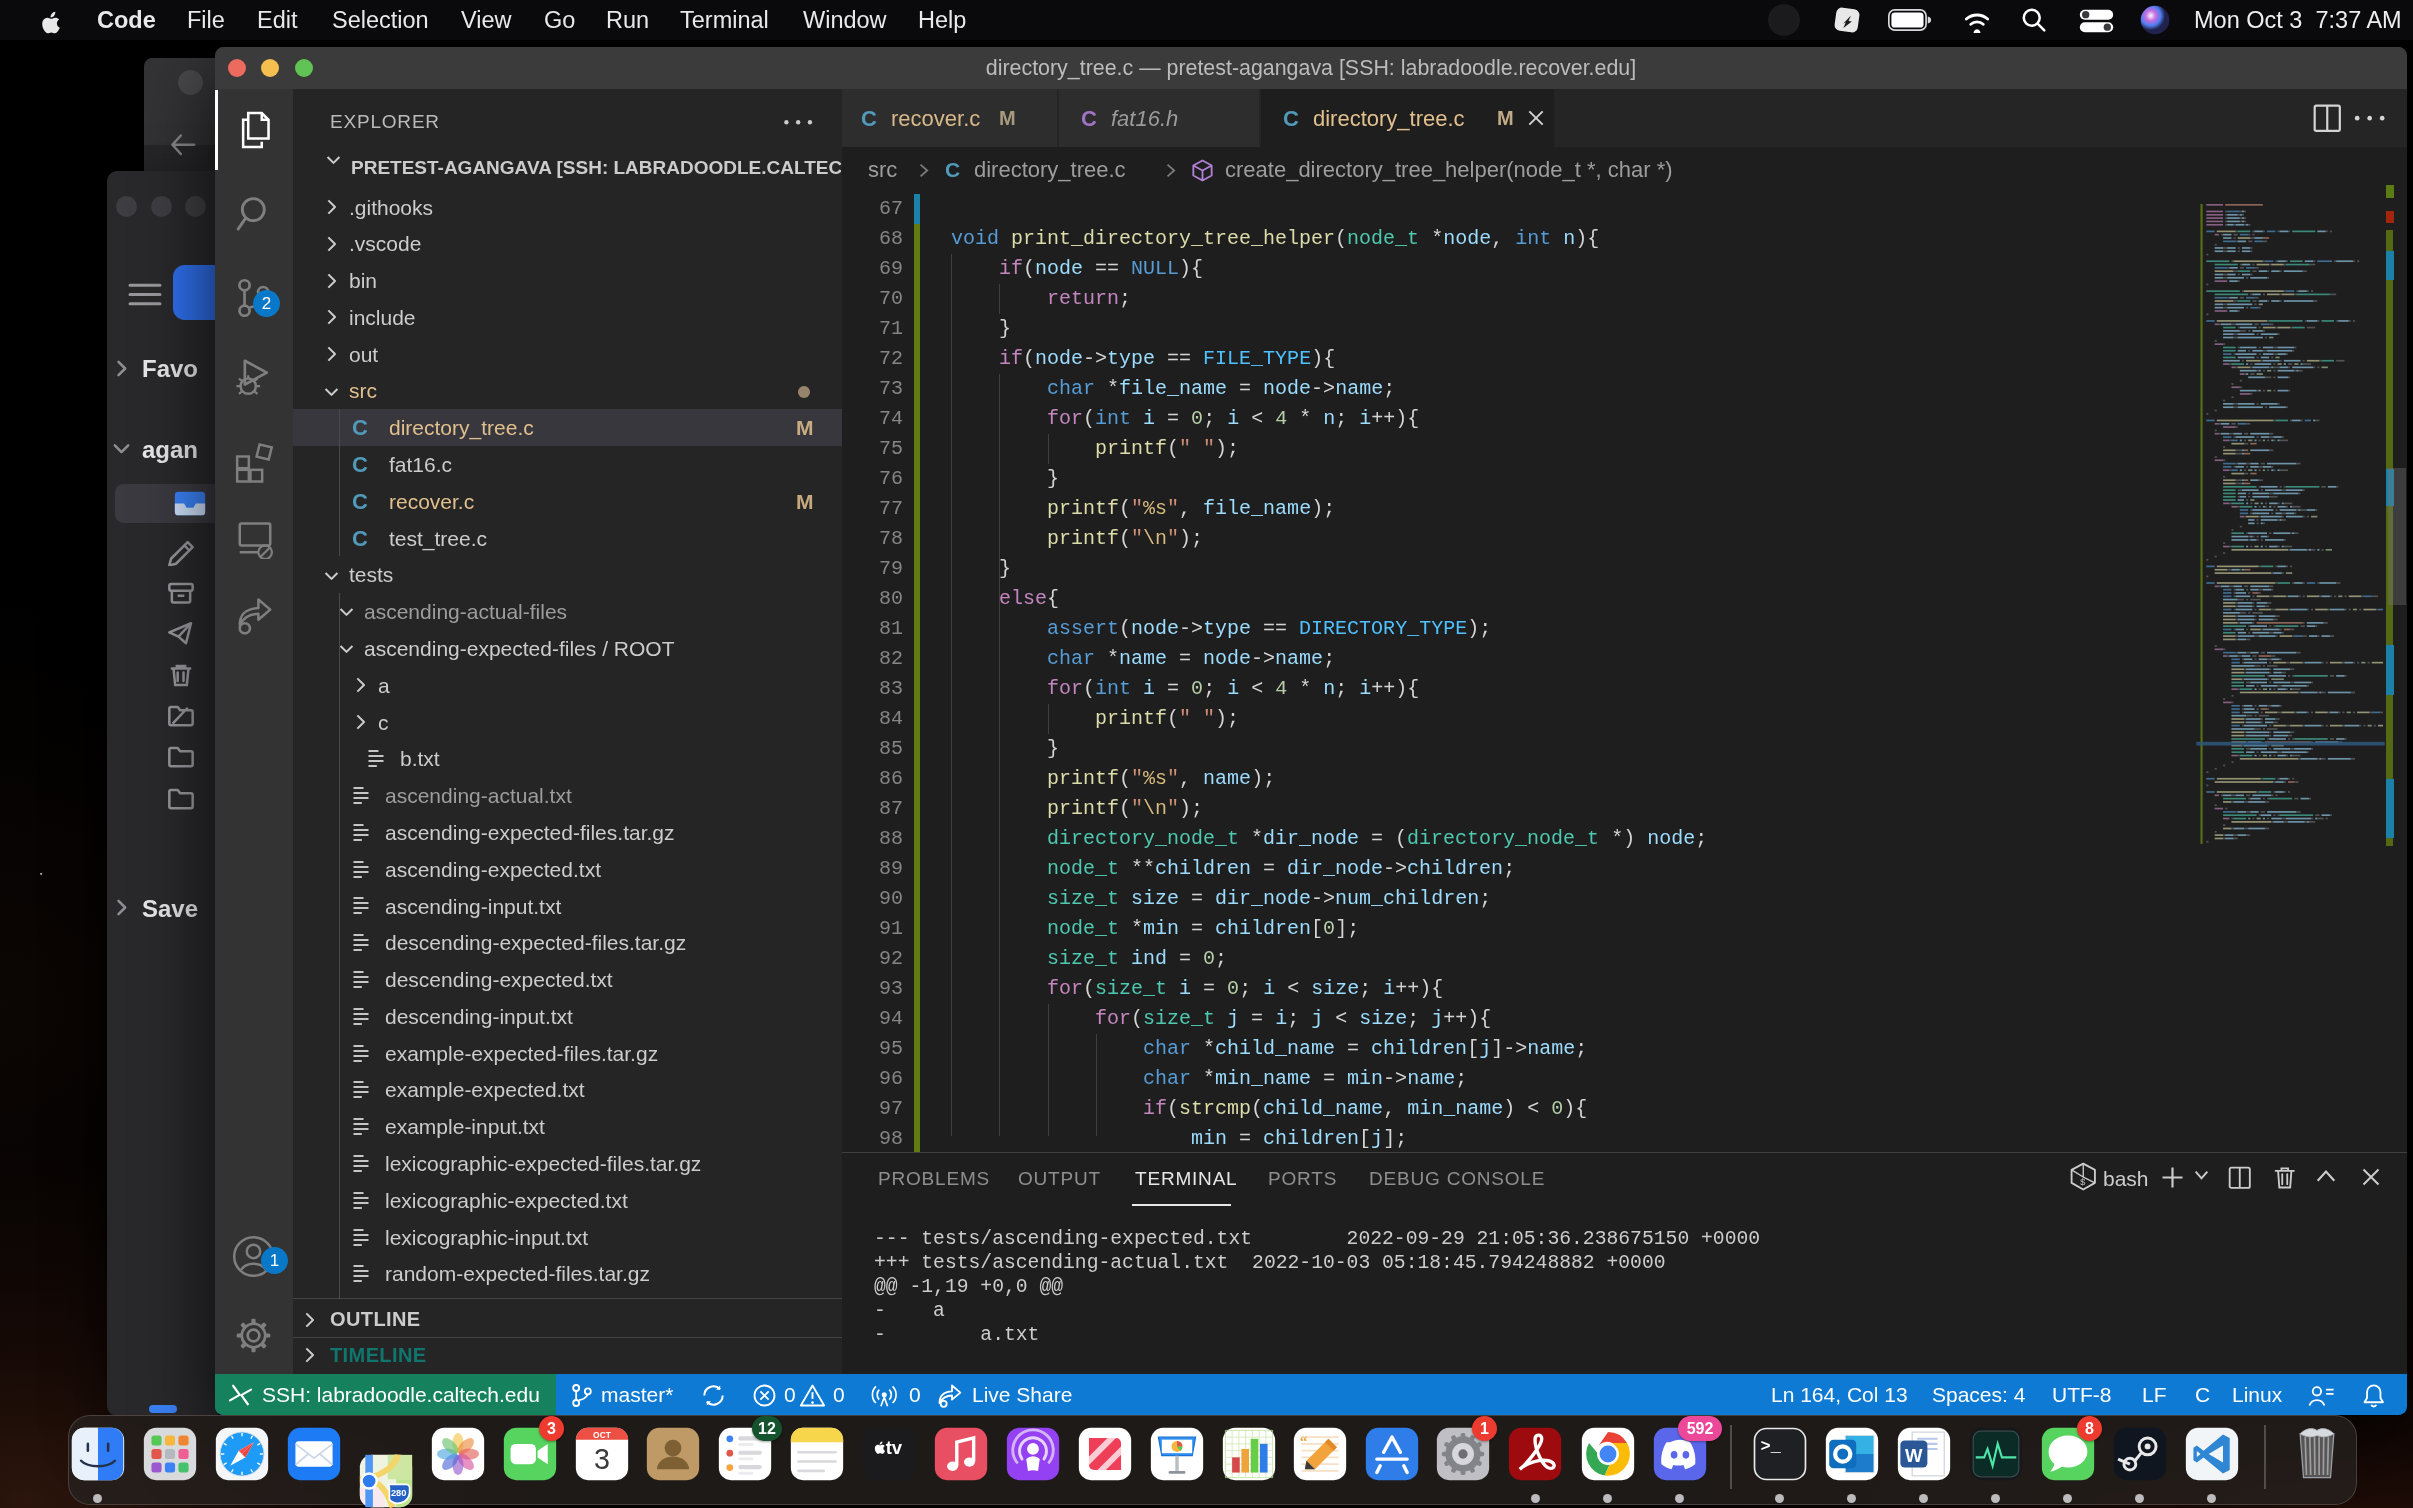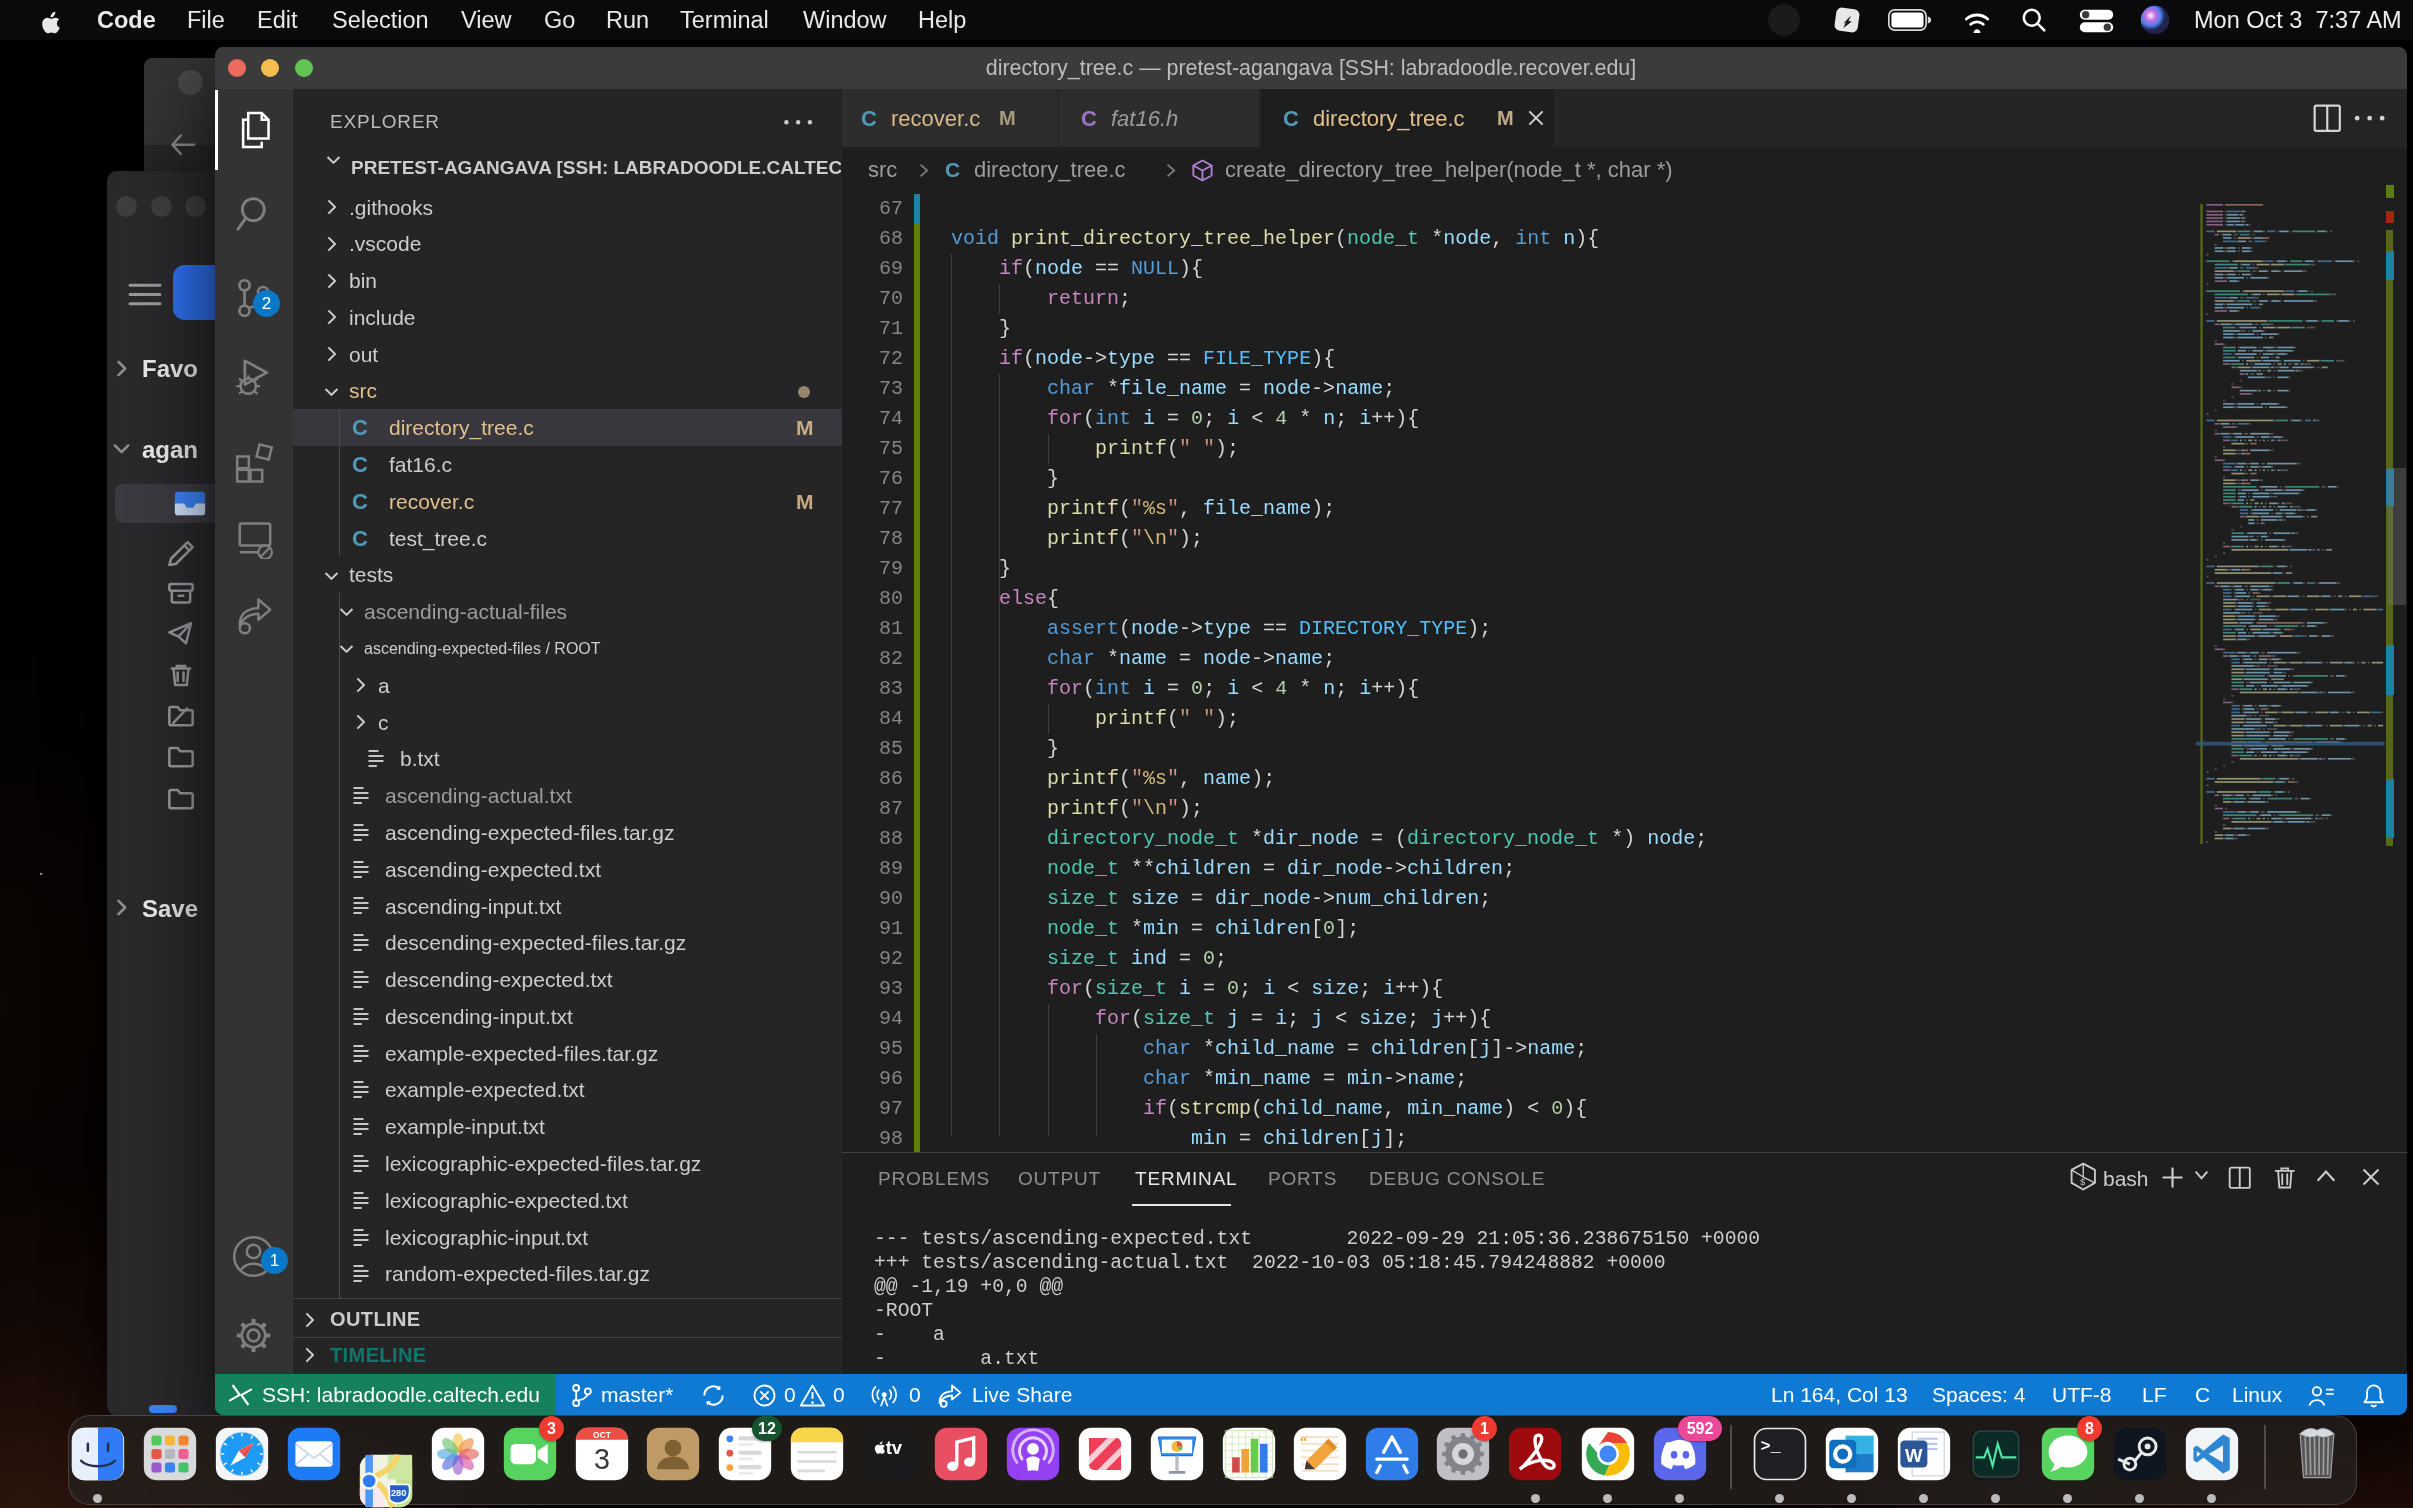--- a/index.html
+++ b/index.html
@@ -259,21 +259,21 @@
       <svg width="17" height="17" viewBox="0 0 20 20" style="display:block;">
         <path d="M3 7 10 14 17 7" stroke="#cccccc" stroke-width="2.4" fill="none" stroke-linejoin="round"></path>
       </svg>
     </div>
     <div style="position:absolute;left:364px;top:593px;width:503px;height:37px;line-height:37px;color:#9d9d9d;font-size:21px;white-space:nowrap;">ascending-actual-files</div>
     <div style="position:absolute;left:338px;top:640px;width:17px;height:17px;">
       <svg width="17" height="17" viewBox="0 0 20 20" style="display:block;">
         <path d="M3 7 10 14 17 7" stroke="#cccccc" stroke-width="2.4" fill="none" stroke-linejoin="round"></path>
       </svg>
     </div>
-    <div style="position:absolute;left:364px;top:630px;width:503px;height:37px;line-height:37px;color:#cccccc;font-size:16px;white-space:nowrap;">ascending-expected-files / ROOT</div>
+    <div style="position:absolute;left:364px;top:630px;width:503px;height:37px;line-height:37px;color:#cccccc;font-size:21px;white-space:nowrap;">ascending-expected-files / ROOT</div>
     <div style="position:absolute;left:354px;top:675px;width:13.4px;height:20px;">
       <svg width="13.4" height="20" viewBox="0 0 16 24" style="display:block;">
         <path d="M4 4 12 12 4 20" stroke="#cccccc" stroke-width="2.4" fill="none" stroke-linejoin="round"></path>
       </svg>
     </div>
     <div style="position:absolute;left:378px;top:667px;width:503px;height:37px;line-height:37px;color:#cccccc;font-size:21px;white-space:nowrap;">a</div>
     <div style="position:absolute;left:354px;top:712px;width:13.4px;height:20px;">
       <svg width="13.4" height="20" viewBox="0 0 16 24" style="display:block;">
         <path d="M4 4 12 12 4 20" stroke="#cccccc" stroke-width="2.4" fill="none" stroke-linejoin="round"></path>
       </svg>
@@ -1739,21 +1739,20 @@
     <div style="position:absolute;left:2361px;top:1167px;width:20px;height:20px;">
       <svg width="20" height="20" viewBox="0 0 24 24" style="display:block;">
         <path d="M3 3 21 21 M21 3 3 21" stroke="#cccccc" stroke-width="2.4" fill="none"></path>
       </svg>
     </div>
     <div style="position:absolute;left:874px;top:1227px;width:1508px;height:147px;font-size:19.7px;color:#cccccc;">
       <div class="mono">
         <div style="height:24px;line-height:24px;white-space:pre;">--- tests/ascending-expected.txt        2022-09-29 21:05:36.238675150 +0000</div>
         <div style="height:24px;line-height:24px;white-space:pre;">+++ tests/ascending-actual.txt  2022-10-03 05:18:45.794248882 +0000</div>
         <div style="height:24px;line-height:24px;white-space:pre;">@@ -1,19 +0,0 @@</div>
-        <div style="height:24px;line-height:24px;white-space:pre;">-ROOT</div>
         <div style="height:24px;line-height:24px;white-space:pre;">-    a</div>
         <div style="height:24px;line-height:24px;white-space:pre;">-        a.txt</div>
       </div>
     </div>
     <div style="position:absolute;left:215px;top:1374px;width:2192px;height:41px;background:#0e7ad3;border-radius:0 0 8.4px 8.4px;"></div>
     <div style="position:absolute;left:215px;top:1374px;width:341px;height:41px;background:#16825d;border-radius:0 0 0 8.4px;"></div>
     <div style="position:absolute;left:228px;top:1384px;width:25px;height:22px;">
       <svg width="25" height="22" viewBox="0 0 30 26" style="display:block;">
         <path d="M4 4 14 13 4 22 M26 4 16 13 26 22" stroke="#fff" stroke-width="2.6" fill="none" stroke-linecap="round" stroke-linejoin="round" transform="rotate(12 15 13)"></path>
       </svg>

